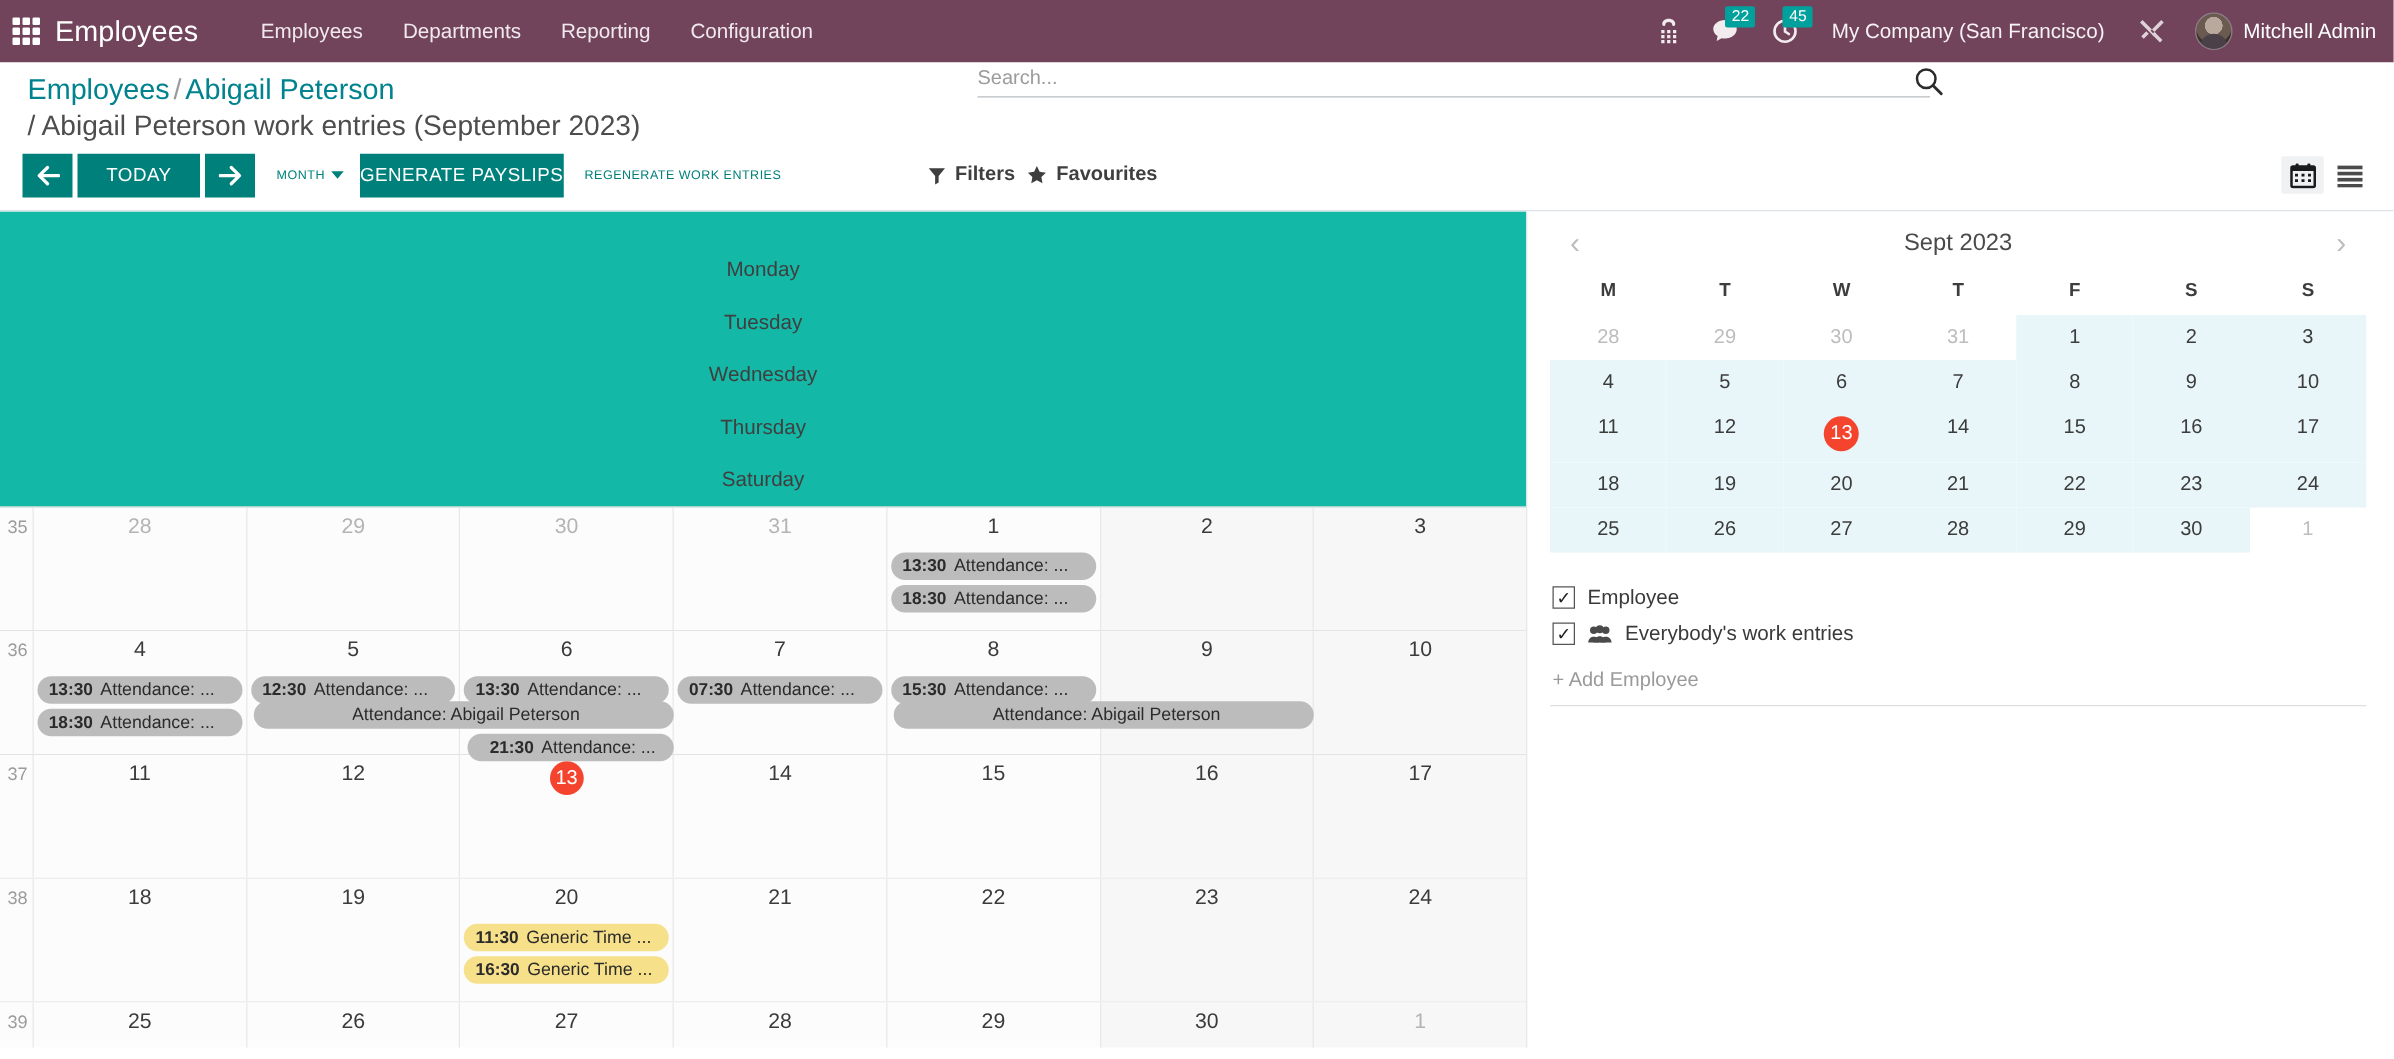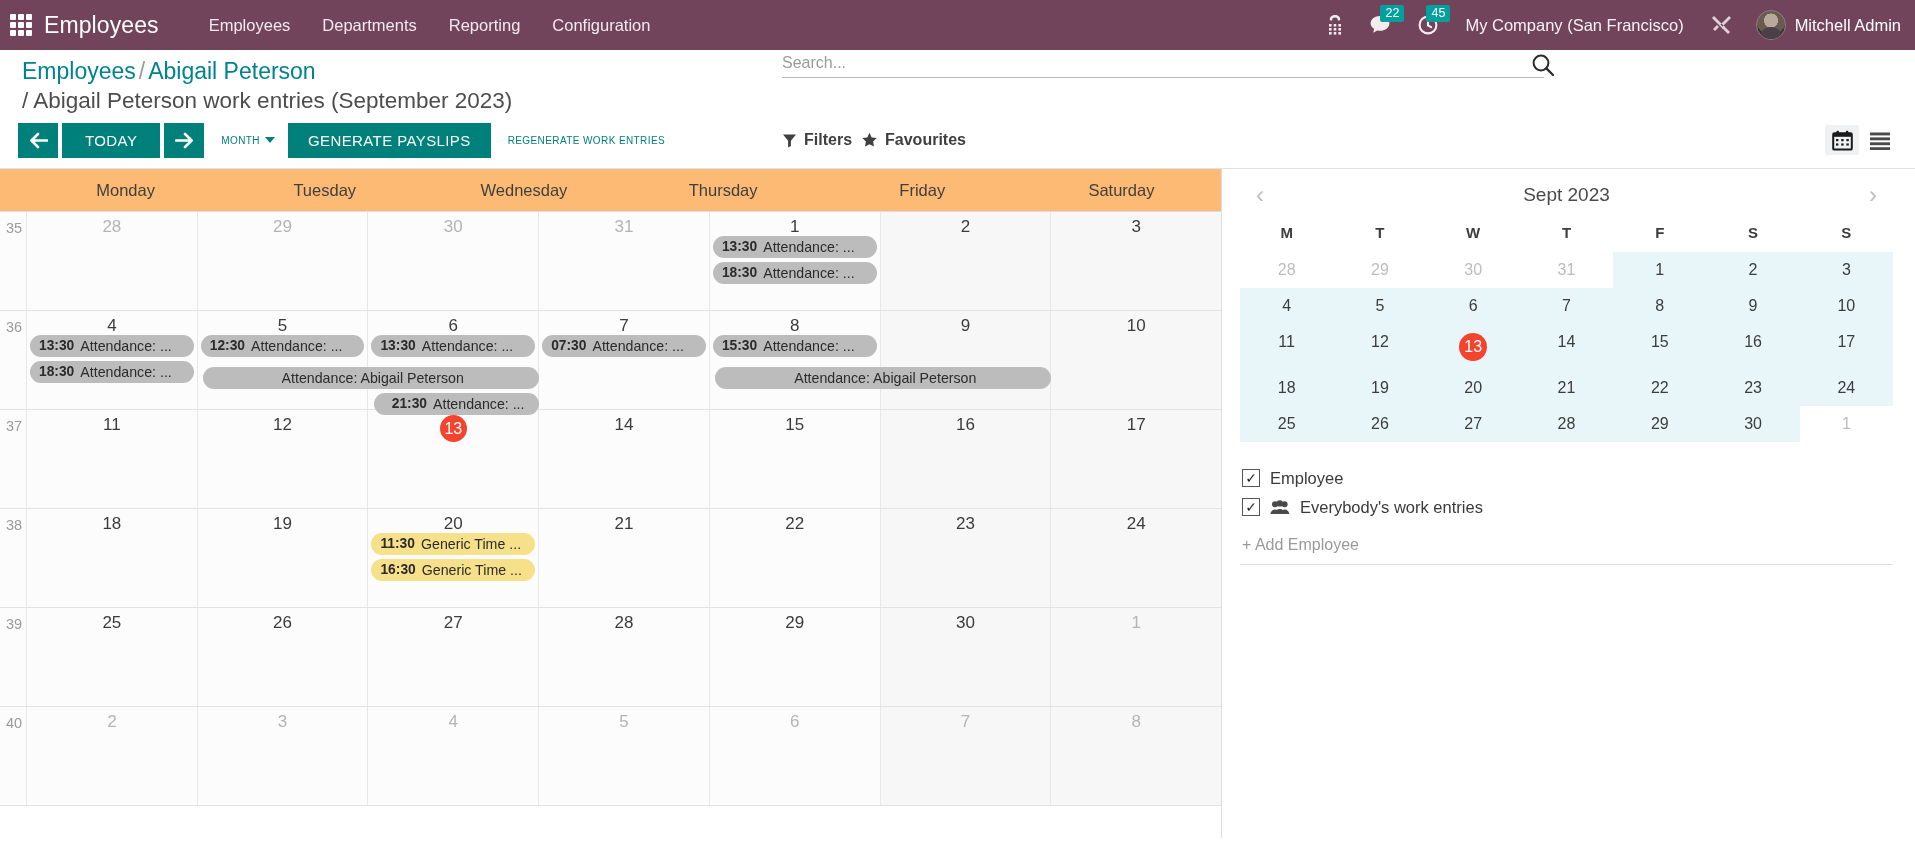--- a/index.html
+++ b/index.html
@@ -95,21 +95,21 @@
 
   
   .toolbar {
     display: flex; align-items: center; padding: 9px 0 10px 18px;
     position: relative;
   }
   .btn-grp { display: flex; align-items: center; }
   .tbtn {
     background: #00807b; color: #fff; border: 0; font-family: inherit;
     font-size: 15px; font-weight: 500; letter-spacing: .4px;
-    padding: 9px 20px; cursor: pointer; margin-right: 4px;
+    padding: 9px 0; cursor: pointer; margin-right: 4px;
     display: flex; align-items: center; justify-content: center;
     line-height: 1; text-transform: uppercase; min-height: 35px;
   }
   .tbtn.arrow { width: 40px; padding: 9px 0; font-size: 17px; }
   .tbtn.today { padding: 9px 23px; }
   .tbtn-flat {
     background: transparent; color: #00807b; border: 0; font-family: inherit;
     font-size: 10px; font-weight: 500; letter-spacing: .4px;
     padding: 9px 13px; cursor: pointer; text-transform: uppercase;
     display: flex; align-items: center; gap: 5px; min-height: 35px;
@@ -136,21 +136,21 @@
     justify-content: center; cursor: pointer; border-radius: 2px;
   }
   .vbtn.active { background: #f0f1f3; }
 
   
   .main { display: flex; height: calc(847px - 50px - 128px); }
   .cal-wrap {
     flex: 0 0 1222px; width: 1222px; border-right: 1px solid #dfdfdf;
     background: #fff; overflow: hidden;
   }
-  .dow-row { display: flex; border-bottom: 1px solid #dcdcdc; background:#fdba74;}
+  .dow-row { display: flex; border-bottom: 1px solid #dcdcdc; background:#14b8a6;flex-direction:column;}
   .dow-spacer { flex: 0 0 26px; }
   .dow {
     flex: 1 1 0; text-align: center; font-size: 16.5px; color: #3f3f3f;
     padding: 12px 0 11px; font-weight: 400;
   }
   .week {
     display: flex; border-bottom: 1px solid #e3e3e3;
     height: 99px; position: relative;
   }
   .wk-num {
@@ -167,21 +167,21 @@
     text-align: center; font-size: 17px; color: #3b3b3b;
     padding: 5px 0 3px; font-weight: 400;
   }
   .daynum.other { color: #b4b4b4; }
   .today-dot {
     display: inline-block; background: #f4442e; color: #fff;
     width: 27px; height: 27px; line-height: 27px; border-radius: 50%;
     font-size: 16px; text-align: center;
   }
   
-  .evt-layer { position: absolute; left: 0; right: 0; top: 24px; }
+  .evt-layer { position: absolute; left: 0; right: 0; top: 36px; }
   .evt {
     height: 22px; margin: 0 3px 4px; border-radius: 11px;
     display: flex; align-items: center; padding: 0 6px 0 9px;
     font-size: 14.2px; color: #2b2b2b; overflow: hidden;
     white-space: nowrap; cursor: pointer;
     background: #bcbcbc;
   }
   .evt .t { font-weight: 700; margin-right: 6px; font-size: 13.8px; }
   .evt .n { overflow: hidden; text-overflow: ellipsis; }
   .evt.yellow { background: #f7e08a; }
@@ -399,21 +399,20 @@
 
 <div class="main">
 
   <div class="cal-wrap">
     <div class="dow-row">
       <div class="dow-spacer"></div>
       <div class="dow">Monday</div>
       <div class="dow">Tuesday</div>
       <div class="dow">Wednesday</div>
       <div class="dow">Thursday</div>
-      <div class="dow">Friday</div>
       <div class="dow">Saturday</div>
     </div>
     <div id="weeks-host">
         <div class="week">
           <div class="wk-num">35</div>
           <div class="daycell">
             <div class="daynum other">28</div>
             <div class="evt-layer"></div>
           </div>
           <div class="daycell">

